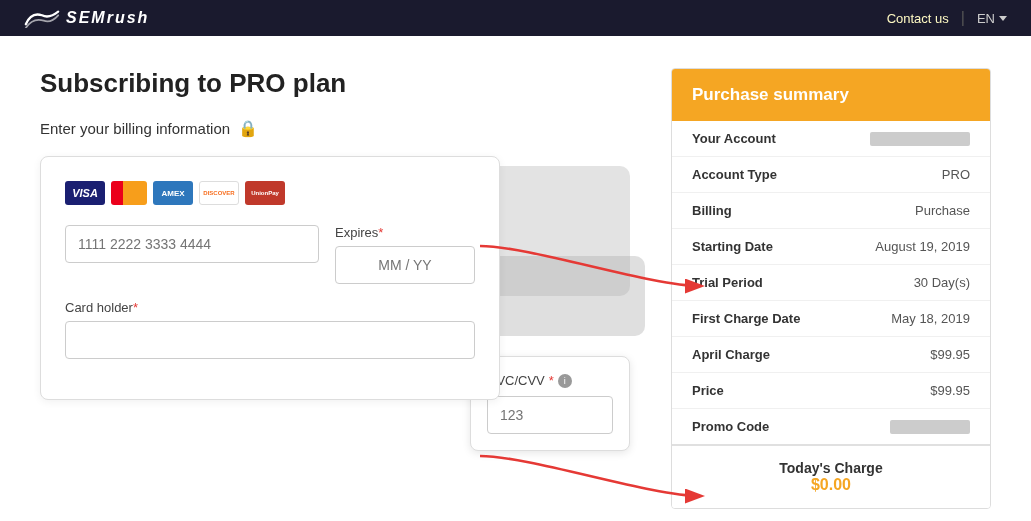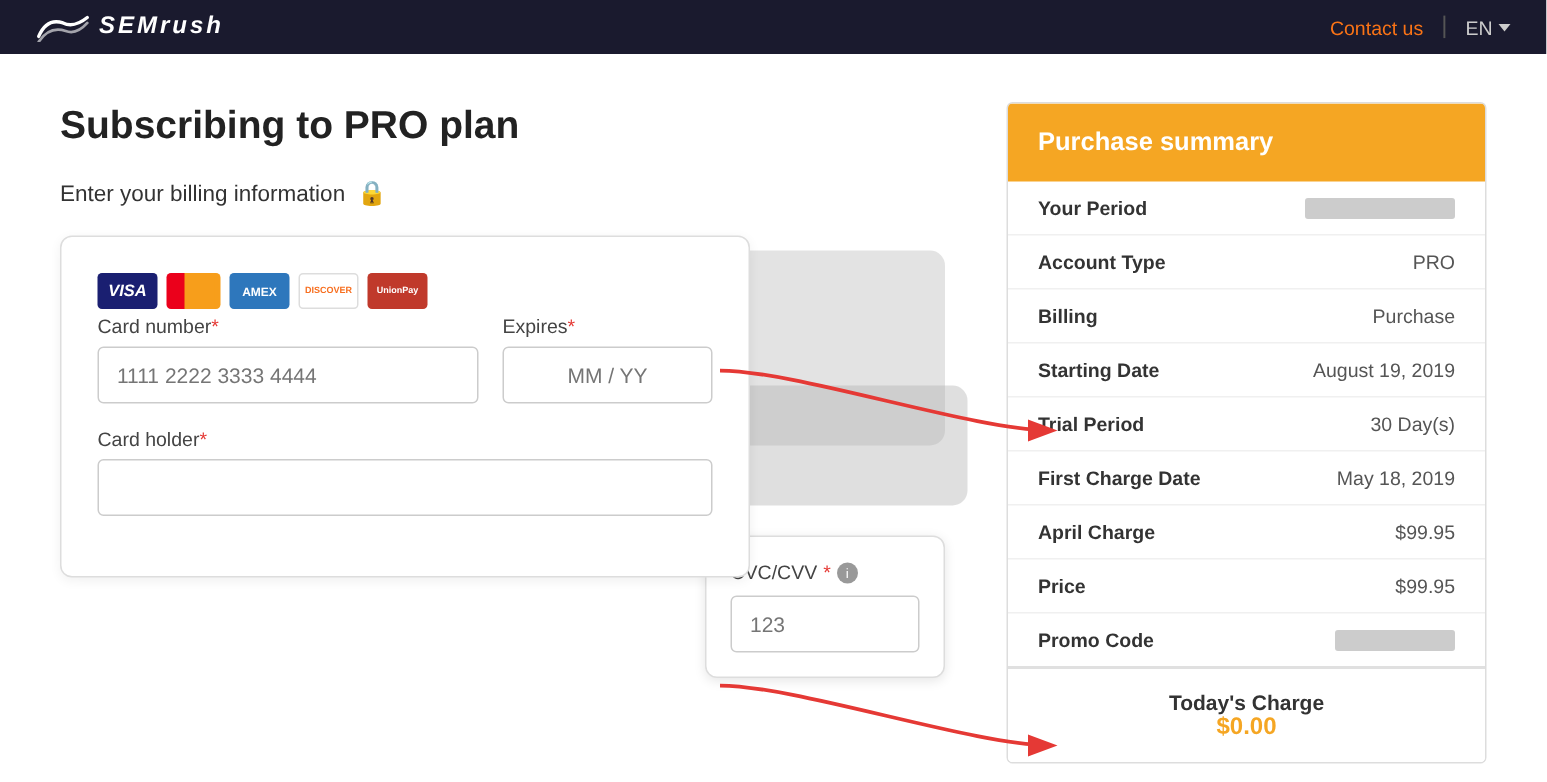--- a/index.html
+++ b/index.html
@@ -13,21 +13,21 @@
       justify-content: space-between;
       padding: 0 24px;
       height: 36px;
     }
     .header-right {
       display: flex;
       align-items: center;
       gap: 12px;
     }
     .contact-us {
-      color: #f97316;
+      color: #fef9c3;
       font-size: 13px;
       cursor: pointer;
       text-decoration: none;
     }
     .lang-divider {
       color: #555;
       font-size: 16px;
     }
     .lang-selector {
       color: #ccc;
@@ -83,21 +83,21 @@
       border: 1px solid #ddd;
       border-radius: 8px;
       padding: 24px;
       width: 460px;
       box-shadow: 0 2px 8px rgba(0,0,0,0.06);
       position: relative;
     }
     .card-icons {
       display: flex;
       gap: 6px;
-      margin-bottom: 4px;
+      margin-bottom: 20px;
       align-items: center;
     }
     .card-badge {
       height: 24px;
       border-radius: 3px;
       display: flex;
       align-items: center;
       justify-content: center;
       font-size: 8px;
       font-weight: bold;
@@ -309,23 +309,20 @@
         <div class="card-icons">
           <div class="card-badge visa-badge">VISA</div>
           <div class="card-badge mc-badge" style="width:36px;background:linear-gradient(to right, #eb001b 50%, #f79e1b 50%); border-radius:3px;"></div>
           <div class="card-badge amex-badge">AMEX</div>
           <div class="card-badge discover-badge" style="font-size:6px;">DISCOVER</div>
           <div class="card-badge unionpay-badge" style="font-size:6px;">UnionPay</div>
         </div>
 
         <div class="form-row">
           <div class="form-group full">
-            <label class="form-label">
-              <span>Card number</span><span class="required">*</span>
-            </label>
             <input class="form-input" type="text" placeholder="1111 2222 3333 4444" style="">
           </div>
           <div class="form-group half">
             <label class="form-label">
               <span>Expires</span><span class="required">*</span>
             </label>
             <input class="form-input expires-input" type="text" placeholder="MM / YY" style="">
           </div>
         </div>
 
@@ -367,21 +364,21 @@
       </svg>
     </div>
   </div>
 
   <div class="right-section">
     <div class="summary-box">
       <div class="summary-header">Purchase summary</div>
       <div class="summary-body">
 
         <div class="summary-row">
-          <span class="summary-label">Your Period</span>
+          <span class="summary-label">Your Account</span>
           <span class="summary-value blurred">&nbsp;&nbsp;&nbsp;&nbsp;&nbsp;&nbsp;&nbsp;&nbsp;&nbsp;&nbsp;&nbsp;&nbsp;</span>
         </div>
 
         <div class="summary-row">
           <span class="summary-label">Account Type</span>
           <span class="summary-value">PRO</span>
         </div>
 
         <div class="summary-row">
           <span class="summary-label">Billing</span>

